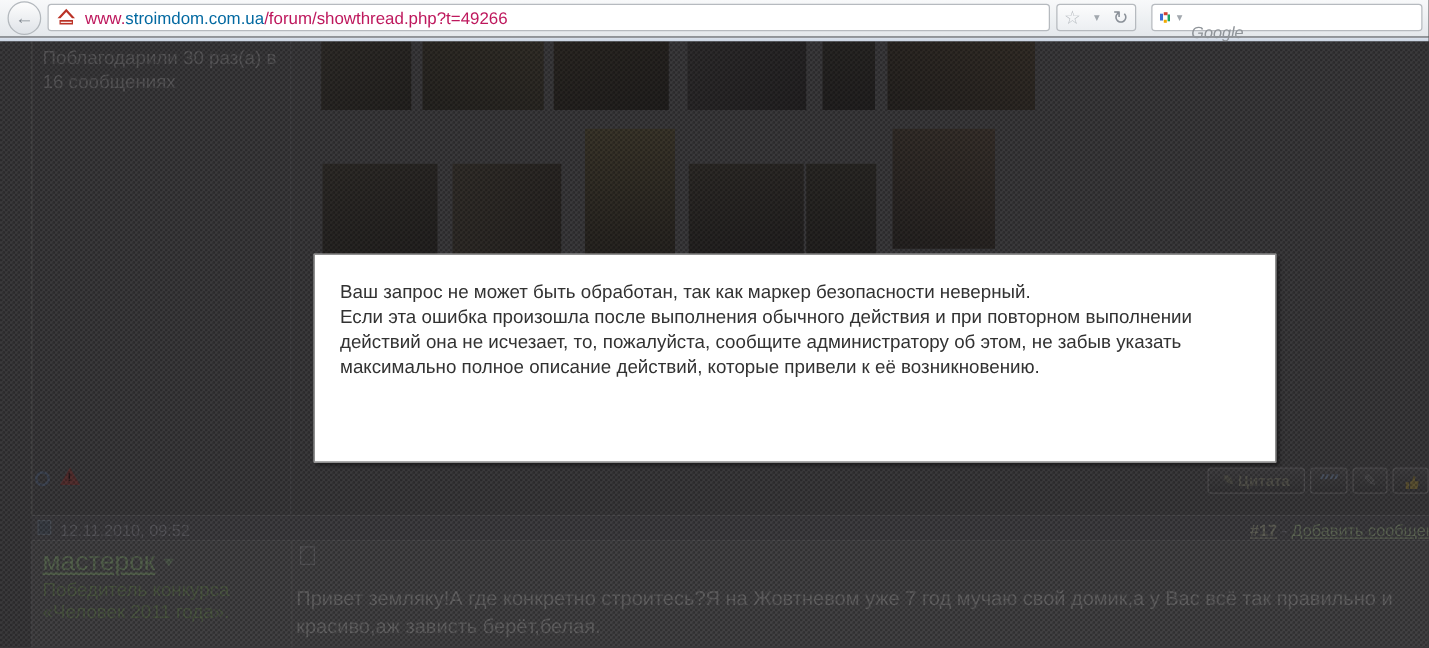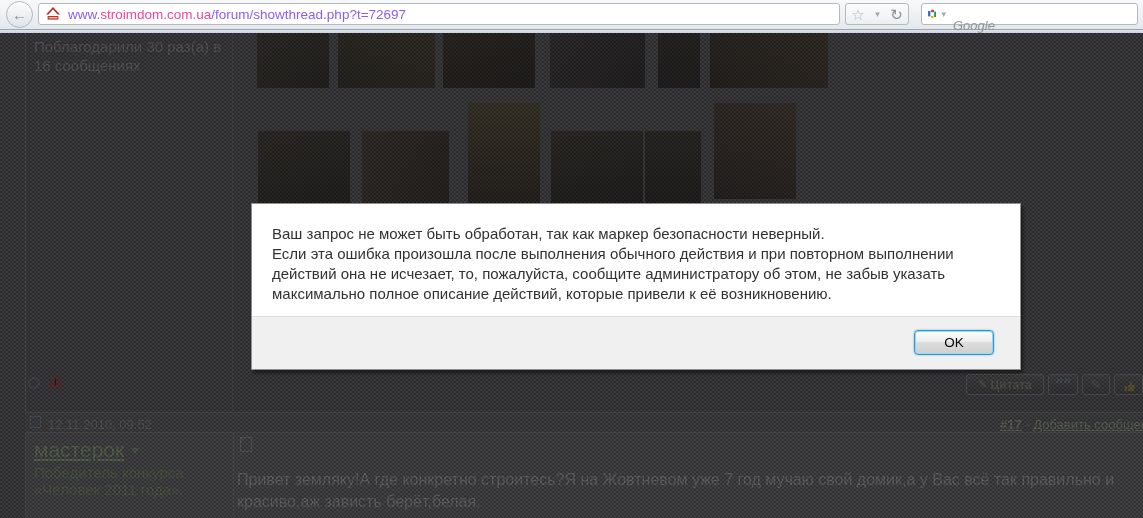--- a/index.html
+++ b/index.html
@@ -25,22 +25,22 @@
     border:1px solid #b3b8bd;box-sizing:border-box;
     display:flex;align-items:center;justify-content:center;
     color:#848b93;font-size:15px;font-weight:bold;cursor:pointer;
   }
   .url-bar{
     position:absolute;left:38px;top:3px;width:802px;height:22px;box-sizing:border-box;
     background:#fff;border:1px solid #b6babf;border-radius:3px;
     display:flex;align-items:center;padding:0 6px;gap:7px;
     font-size:13.5px;white-space:nowrap;overflow:hidden;
   }
-  .url-dim{color:#8b5cf6;}
-  .url-domain{color:#ec4899;}
+  .url-dim{color:#be185d;}
+  .url-domain{color:#0369a1;}
   .url-actions{
     position:absolute;left:845px;top:3px;width:64px;height:22px;box-sizing:border-box;
     background:linear-gradient(#fcfcfd,#eceff2);
     border:1px solid #b6babf;border-radius:3px;
     display:flex;align-items:center;justify-content:space-around;
   }
   .star{color:#b4b9be;font-size:15px;line-height:1;cursor:pointer;}
   .chev{color:#a2a8ae;font-size:9px;line-height:1;cursor:pointer;}
   .reload{color:#8a9098;font-size:15px;line-height:1;cursor:pointer;}
   .search-box{
@@ -125,21 +125,21 @@
   <div class="back-btn">
     <span>←</span>
   </div>
 
   <div class="url-bar">
     <svg width="16" height="16" viewBox="0 0 16 16">
       <polygon points="8,1 15,8.5 12.6,8.5 8,3.6 3.4,8.5 1,8.5" fill="#bb3327"></polygon>
       <rect x="2.6" y="10" width="10.8" height="3.6" fill="#bb3327"></rect>
       <rect x="3.6" y="11.4" width="8.8" height="0.9" fill="#ffffff"></rect>
     </svg>
-    <span><span class="url-dim">www.</span><span class="url-domain">stroimdom.com.ua</span><span class="url-dim">/forum/showthread.php?t=72697</span></span>
+    <span><span class="url-dim">www.</span><span class="url-domain">stroimdom.com.ua</span><span class="url-dim">/forum/showthread.php?t=49266</span></span>
   </div>
 
   <div class="url-actions">
     <span class="star">☆</span>
     <span class="chev">▾</span>
     <span class="reload">↻</span>
   </div>
 
   <div class="search-box">
     <svg width="14" height="14" viewBox="0 0 14 14">
@@ -217,19 +217,14 @@
     </div>
   </div>
 
   <div class="pattern"></div>
 
   <div class="dialog">
     <div class="dialog-body">
       <p>Ваш запрос не может быть обработан, так как маркер безопасности неверный.</p>
       <p>Если эта ошибка произошла после выполнения обычного действия и при повторном выполнении действий она не исчезает, то, пожалуйста, сообщите администратору об этом, не забыв указать максимально полное описание действий, которые привели к её возникновению.</p>
     </div>
-    <div class="dialog-footer">
-      <div class="ok-btn">
-        <span>OK</span>
-      </div>
-    </div>
   </div>
 </div>
 
 </body></html>

